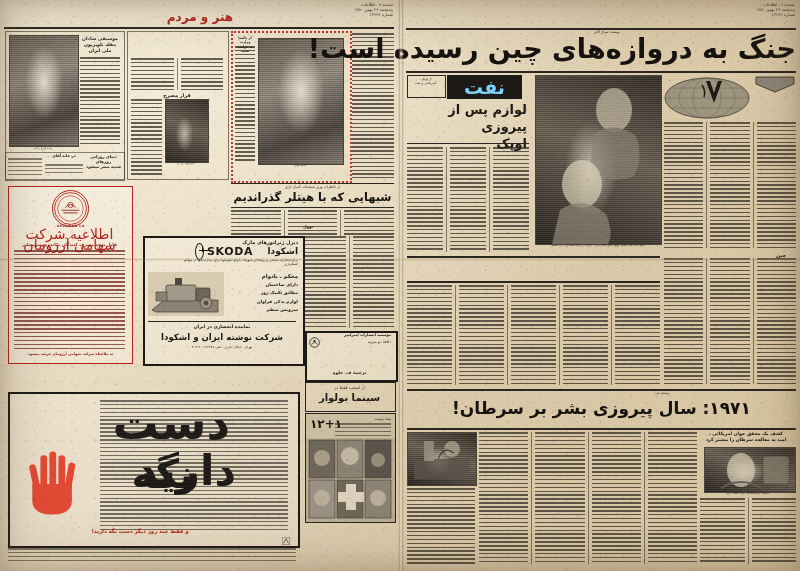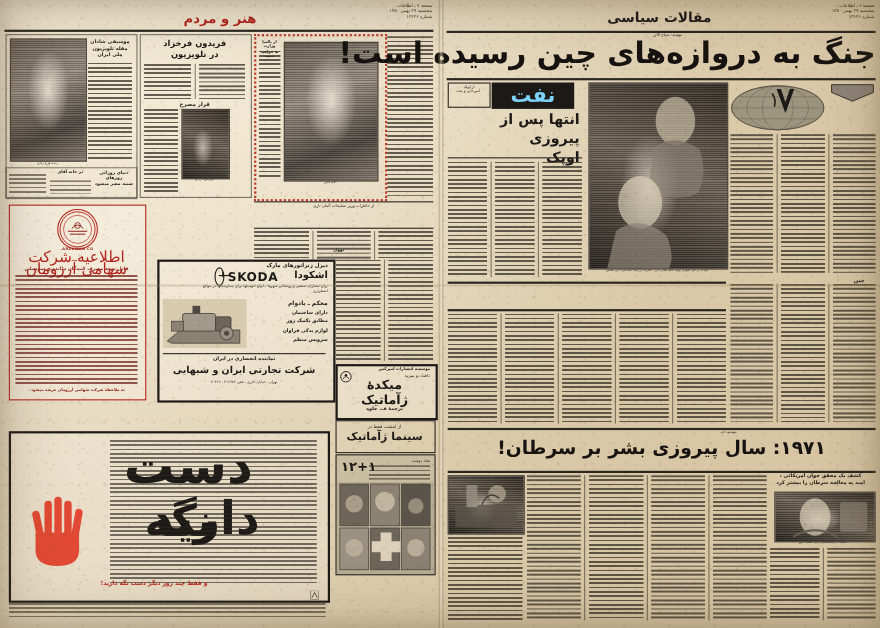--- a/index.html
+++ b/index.html
@@ -126,24 +126,20 @@
       <div>دنیای روزانی روزهای</div>
       <div>شنبه مصر میشود</div>
     </div>
     <div style="position:absolute;left:44px;top:154px;width:40px;text-align:center;font-size:3.8px;line-height:4.6px;font-weight:700;color:#2a2620;">
       <div>در خانه آقای</div>
     </div>
     <div class="tx fine lite" style="position:absolute;left:8px;top:158px;width:34px;height:18px;"></div>
     <div class="tx fine lite" style="position:absolute;left:45px;top:164px;width:38px;height:12px;"></div>
 
     <div class="box" style="left:127px;top:31px;width:100px;height:147px;border-color:rgba(45,40,32,.6);"></div>
-    <div style="position:absolute;left:131px;top:35px;width:92px;text-align:center;font-size:7.6px;line-height:10px;font-weight:700;color:#1c1916;">
-      <div>فریدون فرخزاد</div>
-      <div>در تلویزیون</div>
-    </div>
     <div class="colwrap" style="position:absolute;left:131px;top:58px;width:92px;height:32px;">
       <div class="tx fine"></div>
         <div class="rule-v"></div>
         <div class="tx fine"></div>
     </div>
     <div style="position:absolute;left:131px;top:92px;width:92px;text-align:center;font-size:5px;font-weight:700;color:#2a2620;">قرار مصرح</div>
     <div class="photo dark" style="left:165px;top:99px;width:42px;height:62px;">
       <div class="ph-in"></div>
     </div>
     <div class="cap" style="left:165px;top:162px;width:42px;">گزارش: ن. ج</div>
@@ -157,20 +153,21 @@
     <div style="position:absolute;left:235px;top:36px;width:20px;text-align:center;font-size:3.5px;line-height:4.3px;font-weight:700;color:#2a2620;">
       <div>از بالسا وزارت</div>
       <div>به خواهید شنید</div>
     </div>
     <div class="tx fine" style="position:absolute;left:235px;top:46px;width:20px;height:116px;"></div>
 
     <div class="tx fine" style="position:absolute;left:352px;top:33px;width:42px;height:145px;"></div>
 
     <div class="rule-h" style="position:absolute;left:231px;top:183px;width:163px;"></div>
     <div style="position:absolute;left:231px;top:185px;width:163px;text-align:center;font-size:3.6px;color:#2a2620;">از خاطرات وزیر تسلیحات آلمان نازی</div>
+    <div class="hl" style="left:231px;top:190px;width:163px;font-size:11.4px;line-height:14px;">شبهایی که با هیتلر گذراندیم</div>
     <div class="rule-h" style="position:absolute;left:231px;top:207px;width:163px;"></div>
     <div class="colwrap" style="position:absolute;left:231px;top:210px;width:163px;height:26px;">
       <div class="tx fine"></div>
         <div class="rule-v"></div>
       <div class="tx fine"></div>
         <div class="rule-v"></div>
       <div class="tx fine"></div>
     </div>
     <div style="position:absolute;left:288px;top:224px;width:40px;text-align:center;font-size:4px;font-weight:700;color:#2a2620;">نوول</div>
 
@@ -211,48 +208,44 @@
         <rect x="18" y="13" width="30" height="16" rx="2" fill="#a49a8b" stroke="#3f3a33" stroke-width=".7"></rect>
         <rect x="48" y="16" width="14" height="13" rx="1.5" fill="#6f665a" stroke="#3f3a33" stroke-width=".7"></rect>
         <circle cx="58" cy="31" r="6" fill="#9b9182" stroke="#3f3a33" stroke-width=".7"></circle>
         <circle cx="58" cy="31" r="2.3" fill="#4e4840"></circle>
         <rect x="27" y="6" width="7" height="7" fill="#4e4840"></rect>
         <rect x="8" y="20" width="11" height="9" fill="#8c8273" stroke="#3f3a33" stroke-width=".6"></rect>
       </svg>
     </div>
     <div class="rule-h" style="position:absolute;left:148px;top:321px;width:148px;"></div>
     <div style="position:absolute;left:148px;top:324px;width:148px;text-align:center;font-size:4.6px;font-weight:700;color:#1c1916;">نماینده انحصاری در ایران</div>
-    <div style="position:absolute;left:148px;top:332px;width:148px;text-align:center;font-size:8.6px;font-weight:700;color:#1c1916;">شرکت تجارتی ایران و شبهایی</div>
+    <div style="position:absolute;left:148px;top:332px;width:148px;text-align:center;font-size:8.6px;font-weight:700;color:#1c1916;">شرکت نوشته ایران و اشکودا</div>
     <div style="position:absolute;left:148px;top:345px;width:148px;text-align:center;font-size:3.3px;color:#2a2620;">تهران ـ خیابان نادری ـ تلفن ۳۱۲۶۸۴ ـ ۳۰۴۲۶</div>
 
     <div class="colwrap" style="position:absolute;left:305px;top:236px;width:89px;height:92px;">
       <div class="tx fine"></div>
         <div class="rule-v"></div>
         <div class="tx fine"></div>
     </div>
 
     <div class="box heavy" style="left:305px;top:331px;width:89px;height:47px;background:rgba(255,252,244,.25);"></div>
     <div style="position:absolute;left:308px;top:333px;width:83px;text-align:right;font-size:3.6px;font-weight:700;color:#1c1916;">مؤسسه انتشارات امیرکبیر</div>
     <div style="position:absolute;left:309px;top:333px;width:11px;height:11px;">
       <svg viewBox="0 0 12 12" width="11" height="11" aria-hidden="true">
         <circle cx="6" cy="6" r="5.2" fill="none" stroke="#1c1916" stroke-width=".9"></circle>
         <path d="M3.2 8.2 q2.8 -5 5.6 0" fill="none" stroke="#1c1916" stroke-width=".8"></path>
         <circle cx="6" cy="4.4" r="1.2" fill="#1c1916"></circle>
       </svg>
     </div>
     <div style="position:absolute;left:308px;top:339px;width:83px;text-align:right;font-size:4px;color:#2a2620;">دافئه دو میزیه</div>
-    <div style="position:absolute;left:308px;top:344px;width:83px;text-align:center;font-size:11.5px;line-height:13px;font-weight:700;color:#1c1916;">
-      <div>میکدهٔ</div>
-      <div>ژآماتیک</div>
-    </div>
     <div style="position:absolute;left:308px;top:370px;width:83px;text-align:center;font-size:4.4px;font-weight:700;color:#2a2620;">ترجمهٔ ف. جلوه</div>
 
     <div class="box" style="left:305px;top:382px;width:89px;height:28px;border-color:#2a2620;"></div>
     <div style="position:absolute;left:308px;top:385px;width:83px;text-align:center;font-size:4.2px;color:#2a2620;">از امشب فقط در</div>
-    <div style="position:absolute;left:308px;top:392px;width:83px;text-align:center;font-size:10px;font-weight:700;color:#1c1916;">سینما ژآماتیک</div>
+    <div style="position:absolute;left:308px;top:392px;width:83px;text-align:center;font-size:10px;font-weight:700;color:#1c1916;">سینما بولوار</div>
 
     <div class="box" style="left:305px;top:413px;width:89px;height:108px;background:#c9bda2;overflow:hidden;">
       <div style="position:absolute;left:3px;top:2px;width:83px;height:22px;">
         <div style="position:absolute;left:1px;top:1px;font-size:12px;font-weight:700;color:#1c1916;">۱۲+۱</div>
         <div style="position:absolute;right:1px;top:1px;width:56px;text-align:right;font-size:3.6px;line-height:4.4px;color:#2a2620;">شاه دوشت</div>
         <div class="tx fine lite" style="position:absolute;right:1px;top:7px;width:56px;height:13px;"></div>
       </div>
       <svg viewBox="0 0 89 84" width="89" height="84" style="position:absolute;left:0;top:24px;" aria-hidden="true">
         <rect width="89" height="84" fill="#b8ac93"></rect>
         <g stroke="#3f3a33" stroke-width=".6">
@@ -301,35 +294,34 @@
   </div>
 
   <div class="pg" id="pageR">
 
     <div class="masthead" style="left:288px;top:2px;width:105px;text-align:right;">
       <div>صفحه ۶ ـ اطلاعات</div>
       <div>پنجشنبه ۲۹ بهمن ۱۳۵۰</div>
       <div>شماره ۱۳۶۲۶</div>
     </div>
 
-    <div class="banner" style="left:110px;top:8px;width:175px;font-size:12.5px;line-height:15px;color:#1c1916;font-weight:700;">مقالات سیاسی</div>
     <div class="rule-h thick" style="position:absolute;left:4px;top:28px;width:390px;background:#2a2620;"></div>
 
     <div style="position:absolute;left:150px;top:30px;width:110px;text-align:center;font-size:3.6px;color:#2a2620;">نوشته: صباح الاثر</div>
     <div class="hl" style="left:4px;top:33px;width:390px;font-size:27px;line-height:32px;letter-spacing:-.3px;">جنگ به دروازه‌های چین رسیده است!</div>
     <div class="rule-h thick" style="position:absolute;left:4px;top:71px;width:390px;background:#2a2620;"></div>
 
     <div class="box" style="left:5px;top:75px;width:37px;height:21px;"></div>
     <div style="position:absolute;left:6px;top:77px;width:35px;text-align:center;font-size:3.3px;line-height:4.3px;color:#2a2620;">
       <div>از اوپک ـ</div>
       <div>امیرخانی و نفت</div>
     </div>
     <div class="hl invert" style="left:45px;top:75px;width:75px;height:24px;font-size:19px;line-height:24px;">نفت</div>
     <div style="position:absolute;left:45px;top:101px;width:80px;text-align:right;font-size:13px;line-height:17px;font-weight:700;color:#1c1916;">
-      <div>انتها پس از</div>
+      <div>لوازم پس از</div>
       <div>پیروزی اوپک</div>
     </div>
     <div class="rule-h" style="position:absolute;left:5px;top:143px;width:122px;"></div>
     <div class="colwrap" style="position:absolute;left:5px;top:147px;width:122px;height:105px;">
       <div class="tx fine"></div>
         <div class="rule-v"></div>
       <div class="tx fine"></div>
         <div class="rule-v"></div>
       <div class="tx fine"></div>
     </div>

